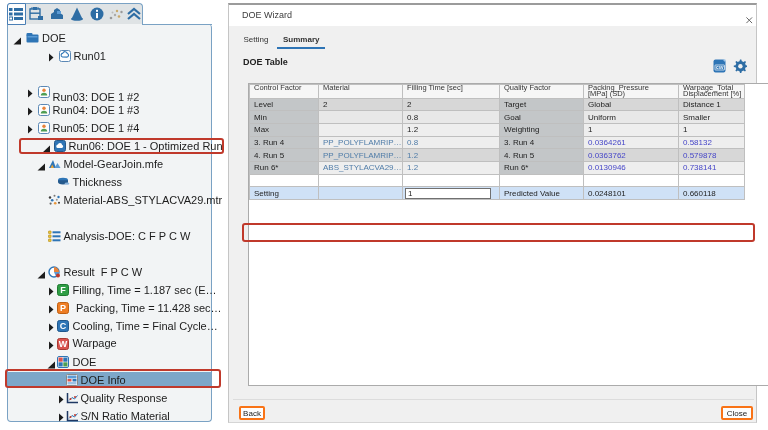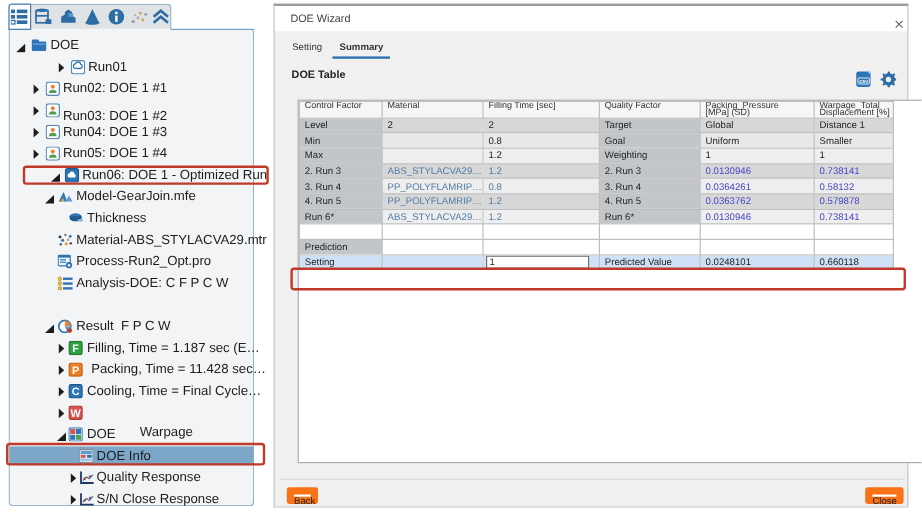--- a/index.html
+++ b/index.html
@@ -20,21 +20,21 @@
 #doetablelbl { left:14px; top:52px; font-size:9px; font-weight:bold; color:#222; }
 #twidget { left:19px; top:78px; width:584px; height:303px; background:#fff; border:1px solid #ababab; }
 table { border-collapse:collapse; table-layout:fixed; width:495px; font-size:8px; color:#1e1e1e; }
 td { border:1px solid #bfbfbf; padding:0 0 0 4px; overflow:hidden; white-space:nowrap; vertical-align:middle; }
 tr.hd td { height:13.5px; background:#f6f6f6; color:#333; font-size:7.5px; line-height:6.3px; vertical-align:top; padding-top:0px; }
 tr.dr td { height:12.66px; }
 td.g { background:#c3c6c8; } td.d1 { background:#d7d7d7; } td.l1 { background:#e8e8e8; }
 td.l2 { background:#eeeeee; } td.ds { background:#d7d7d7; } td.w { background:#ffffff; } td.b { background:#cfe1f6; }
 .bv { color:#4646c8; } .sb { color:#4f7ca8; }
 #btn-divider { left:4px; top:394px; width:521px; height:1px; background:#dcdcdc; }
-.btn { position:absolute; top:401px; height:14px; background:#fdfdfd; border:6px solid #f97316; border-radius:2px; font-size:8px; color:#222; text-align:center; line-height:12px; }
+.btn { position:absolute; top:401px; height:14px; background:#fdfdfd; border:2px solid #f97316; border-radius:2px; font-size:8px; color:#222; text-align:center; line-height:12px; }
 </style>
 </head>
 <body>
 <div id="stage">
 
   <div class="abs" id="toolbar"></div>
   <div class="abs" id="panel"></div>
   <div class="abs" id="selbtn"></div>
   <div class="abs" style="left:142px; top:24px; width:70px; height:1px; background:#7aa2c4;"></div>
 <span class="abs" style="left:9px; top:7px;"><svg width="14" height="14" viewBox="0 0 14 14">
@@ -92,31 +92,20 @@
 <div class="trow" style="left:0; top:47.0px; width:225px;margin-left:21px;">
       <span class="abs" style="left:27px; top:5px;"><svg width="6" height="9" viewBox="0 0 6 9">
           <path d="M1 0.5 L5.5 4.5 L1 8.5 z" fill="#1c1c1c"></path>
         </svg></span>
       <span class="abs" style="left:38px; top:3px;"><svg width="12" height="12" viewBox="0 0 12 12">
           <rect x="0.5" y="0.5" width="11" height="11" rx="2" fill="#fdfdfd" stroke="#5b88b5"></rect>
           <path d="M3.5 7 a2 2 0 0 1 .4-3.9 a2.3 2.3 0 0 1 4.4.5 a1.8 1.8 0 0 1-.4 3.5 z" fill="none" stroke="#2e75b6" stroke-width="1.1"></path>
         </svg></span>
       <span class="abs" style="left:52.5px; top:2.5px;">Run01</span>
     </div>
-<div class="trow" style="left:0; top:65.0px; width:225px;">
-      <span class="abs" style="left:27px; top:5px;"><svg width="6" height="9" viewBox="0 0 6 9">
-          <path d="M1 0.5 L5.5 4.5 L1 8.5 z" fill="#1c1c1c"></path>
-        </svg></span>
-      <span class="abs" style="left:38px; top:3px;"><svg width="12" height="12" viewBox="0 0 12 12">
-          <rect x="0.5" y="0.5" width="11" height="11" rx="2" fill="#fdfdfd" stroke="#5b88b5"></rect>
-          <circle cx="6" cy="4.3" r="1.7" fill="#e8833a"></circle>
-          <path d="M2.8 9.5 a3.2 2.8 0 0 1 6.4 0 z" fill="#4f9e53"></path>
-        </svg></span>
-      <span class="abs" style="left:52.5px; top:2.5px;">Run02: DOE 1 #1</span>
-    </div>
 <div class="trow" style="left:0; top:83.0px; width:225px;">
       <span class="abs" style="left:27px; top:5px;"><svg width="6" height="9" viewBox="0 0 6 9">
           <path d="M1 0.5 L5.5 4.5 L1 8.5 z" fill="#1c1c1c"></path>
         </svg></span>
       <span class="abs" style="left:38px; top:3px;"><svg width="12" height="12" viewBox="0 0 12 12">
           <rect x="0.5" y="0.5" width="11" height="11" rx="2" fill="#fdfdfd" stroke="#5b88b5"></rect>
           <circle cx="6" cy="4.3" r="1.7" fill="#e8833a"></circle>
           <path d="M2.8 9.5 a3.2 2.8 0 0 1 6.4 0 z" fill="#4f9e53"></path>
         </svg></span>
       <span class="abs" style="left:52.5px; top:8px;">Run03: DOE 1 #2</span>
@@ -178,31 +167,20 @@
           <circle cx="6.5" cy="1.8" r="1" fill="#777"></circle>
           <circle cx="10.5" cy="3" r="1.2" fill="#2e75b6"></circle>
           <circle cx="4.2" cy="6.2" r="1.3" fill="#2e75b6"></circle>
           <circle cx="8.8" cy="5.8" r="1" fill="#999"></circle>
           <circle cx="2.6" cy="9.6" r="1.1" fill="#666"></circle>
           <circle cx="7.2" cy="9.2" r="1.3" fill="#e8963a"></circle>
           <circle cx="11" cy="8.8" r="1" fill="#3a3a3a"></circle>
         </svg></span>
       <span class="abs" style="left:63.5px; top:2.5px;">Material-ABS_STYLACVA29.mtr</span>
     </div>
-<div class="trow" style="left:0; top:209.0px; width:225px;">
-      <span class="abs" style="left:48px; top:3px;"><svg width="13" height="12" viewBox="0 0 13 12">
-          <rect x="0.5" y="0.5" width="10" height="9" rx="1" fill="#eef4fa" stroke="#2e75b6"></rect>
-          <rect x="0.5" y="0.5" width="10" height="2.2" fill="#2e75b6"></rect>
-          <rect x="2" y="4" width="5" height="1" fill="#2e75b6"></rect>
-          <rect x="2" y="6" width="5" height="1" fill="#2e75b6"></rect>
-          <circle cx="9.5" cy="9" r="2.6" fill="#2e75b6"></circle>
-          <circle cx="9.5" cy="9" r="1" fill="#fff"></circle>
-        </svg></span>
-      <span class="abs" style="left:63.5px; top:2.5px;">Process-Run2_Opt.pro</span>
-    </div>
 <div class="trow" style="left:0; top:227.0px; width:225px;">
       <span class="abs" style="left:48px; top:3px;"><svg width="13" height="12" viewBox="0 0 13 12">
           <rect x="0.5" y="1" width="2.6" height="2.6" rx="0.5" fill="#e8c53a" stroke="#b5880f" stroke-width="0.6"></rect>
           <rect x="0.5" y="5" width="2.6" height="2.6" rx="0.5" fill="#e8c53a" stroke="#b5880f" stroke-width="0.6"></rect>
           <rect x="0.5" y="9" width="2.6" height="2.6" rx="0.5" fill="#e8c53a" stroke="#b5880f" stroke-width="0.6"></rect>
           <rect x="4.5" y="1.3" width="8" height="2" fill="#2e75b6"></rect>
           <rect x="4.5" y="5.3" width="8" height="2" fill="#2e75b6"></rect>
           <rect x="4.5" y="9.3" width="8" height="2" fill="#2e75b6"></rect>
         </svg></span>
       <span class="abs" style="left:63.5px; top:2.5px;text-align:center;">Analysis-DOE: C F P C W</span>
@@ -250,21 +228,21 @@
       <span class="abs" style="left:72.5px; top:2.5px;">Cooling, Time = Final Cycle…</span>
     </div>
 <div class="trow" style="left:0; top:335.0px; width:225px;">
       <span class="abs" style="left:48px; top:5px;"><svg width="6" height="9" viewBox="0 0 6 9">
           <path d="M1 0.5 L5.5 4.5 L1 8.5 z" fill="#1c1c1c"></path>
         </svg></span>
       <span class="abs" style="left:57px; top:3px;"><svg width="12" height="12" viewBox="0 0 12 12">
           <rect x="0.5" y="0.5" width="11" height="11" rx="2" fill="#d9534f" stroke="#a83a32"></rect>
           <text x="6" y="9.4" font-size="9" font-weight="bold" fill="#fff" text-anchor="middle" font-family="Liberation Sans">W</text>
         </svg></span>
-      <span class="abs" style="left:72.5px; top:19px;margin-left:44px;">Warpage</span>
+      <span class="abs" style="left:72.5px; top:2px;">Warpage</span>
     </div>
 <div class="trow" style="left:0; top:353.0px; width:225px;">
       <span class="abs" style="left:47px; top:6px;"><svg width="9" height="8" viewBox="0 0 9 8">
           <path d="M8 0.5 L8 7.5 L0.5 7.5 z" fill="#1c1c1c"></path>
         </svg></span>
       <span class="abs" style="left:57px; top:3px;"><svg width="12" height="12" viewBox="0 0 12 12">
           <rect x="0.5" y="0.5" width="11" height="11" rx="1.5" fill="#fff" stroke="#2e75b6"></rect>
           <rect x="1.5" y="1.5" width="4.2" height="4.2" fill="#d9534f"></rect>
           <rect x="6.3" y="1.5" width="4.2" height="4.2" fill="#2e75b6"></rect>
           <rect x="1.5" y="6.3" width="4.2" height="4.2" fill="#2e75b6"></rect>
@@ -297,21 +275,21 @@
 <div class="trow" style="left:0; top:407.0px; width:225px;">
       <span class="abs" style="left:58px; top:5px;"><svg width="6" height="9" viewBox="0 0 6 9">
           <path d="M1 0.5 L5.5 4.5 L1 8.5 z" fill="#1c1c1c"></path>
         </svg></span>
       <span class="abs" style="left:66px; top:3px;"><svg width="13" height="12" viewBox="0 0 13 12">
           <path d="M1.5 1 V10.5 H12" stroke="#1f3864" stroke-width="1.5" fill="none"></path>
           <path d="M3 8.5 L6 5.5 L8.5 7 L11.5 3.5" stroke="#2e75b6" stroke-width="1" fill="none"></path>
           <circle cx="4.5" cy="7" r="1" fill="#c0392b"></circle>
           <circle cx="9" cy="5" r="1" fill="#c0392b"></circle>
         </svg></span>
-      <span class="abs" style="left:80.5px; top:2.5px;">S/N Close Response</span>
+      <span class="abs" style="left:80.5px; top:2.5px;">S/N Ratio Material</span>
     </div>
   <div class="abs" id="dlg">
     <div id="titlebar">
         <span id="dtitle">DOE Wizard</span>
       <svg id="closex" viewBox="0 0 12 12">
           <path d="M2 2 L10 10 M10 2 L2 10" stroke="#666" stroke-width="1.4" fill="none"></path>
         </svg>
     </div>
     <div class="tab" id="tab1" style="left:14.5px;">Setting</div>
     <div class="tab" id="tab2" style="left:54px; font-weight:bold;">Summary</div>
@@ -364,28 +342,20 @@
             </tr>
 <tr class="dr">
               <td class="g">Max</td>
               <td class="l2"></td>
               <td class="l2">1.2</td>
               <td class="g">Weighting</td>
               <td class="l2">1</td>
               <td class="l2">1</td>
             </tr>
 <tr class="dr">
-              <td class="g">2. Run 3</td>
-              <td class="ds"><span class="sb">ABS_STYLACVA29…</span></td>
-              <td class="ds"><span class="sb">1.2</span></td>
-              <td class="g">2. Run 3</td>
-              <td class="ds"><span class="bv">0.0130946</span></td>
-              <td class="ds"><span class="bv">0.738141</span></td>
-            </tr>
-<tr class="dr">
               <td class="g">3. Run 4</td>
               <td class="l2"><span class="sb">PP_POLYFLAMRIP…</span></td>
               <td class="l2"><span class="sb">0.8</span></td>
               <td class="g">3. Run 4</td>
               <td class="l2"><span class="bv">0.0364261</span></td>
               <td class="l2"><span class="bv">0.58132</span></td>
             </tr>
 <tr class="dr">
               <td class="g">4. Run 5</td>
               <td class="ds"><span class="sb">PP_POLYFLAMRIP…</span></td>
@@ -397,28 +367,20 @@
 <tr class="dr">
               <td class="g">Run 6*</td>
               <td class="l2"><span class="sb">ABS_STYLACVA29…</span></td>
               <td class="l2"><span class="sb">1.2</span></td>
               <td class="g">Run 6*</td>
               <td class="l2"><span class="bv">0.0130946</span></td>
               <td class="l2"><span class="bv">0.738141</span></td>
             </tr>
 <tr class="dr">
               <td class="w"></td>
-              <td class="w"></td>
-              <td class="w"></td>
-              <td class="w"></td>
-              <td class="w"></td>
-              <td class="w"></td>
-            </tr>
-<tr class="dr">
-              <td class="g">Prediction</td>
               <td class="w"></td>
               <td class="w"></td>
               <td class="w"></td>
               <td class="w"></td>
               <td class="w"></td>
             </tr>
 <tr class="dr">
               <td class="b">Setting</td>
               <td class="b"></td>
               <td class="b"><span style="display:inline-block; width:86px; height:11px; background:#fff; border:1px solid #707070; font-size:8px; line-height:10px; padding-left:2px; margin-left:-2px; vertical-align:middle;">1</span></td>

